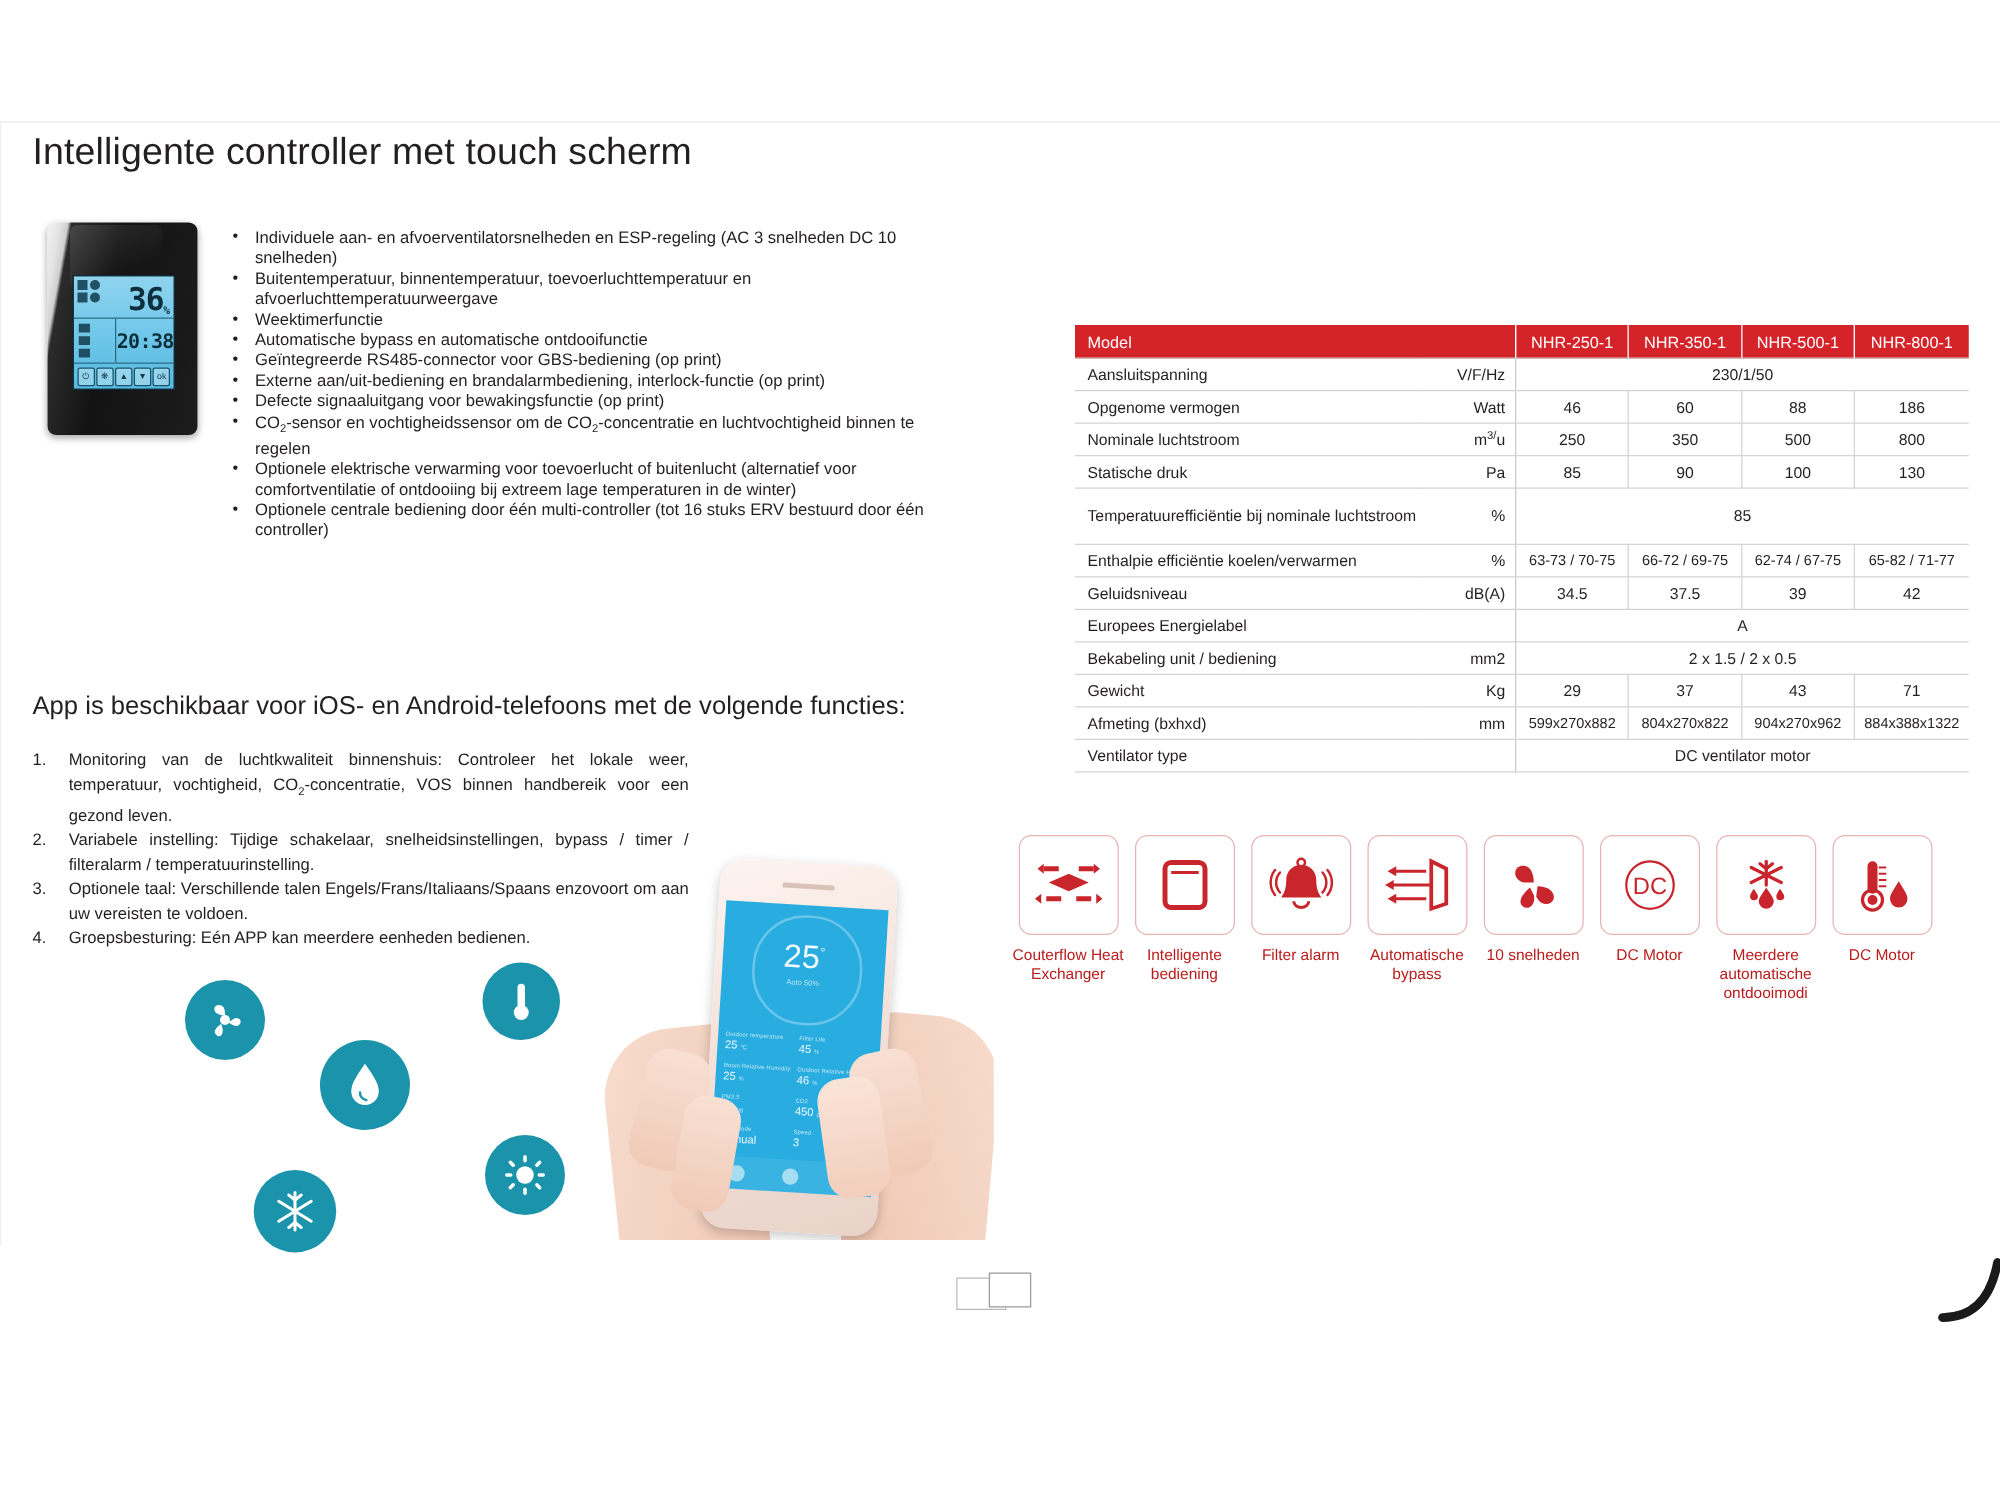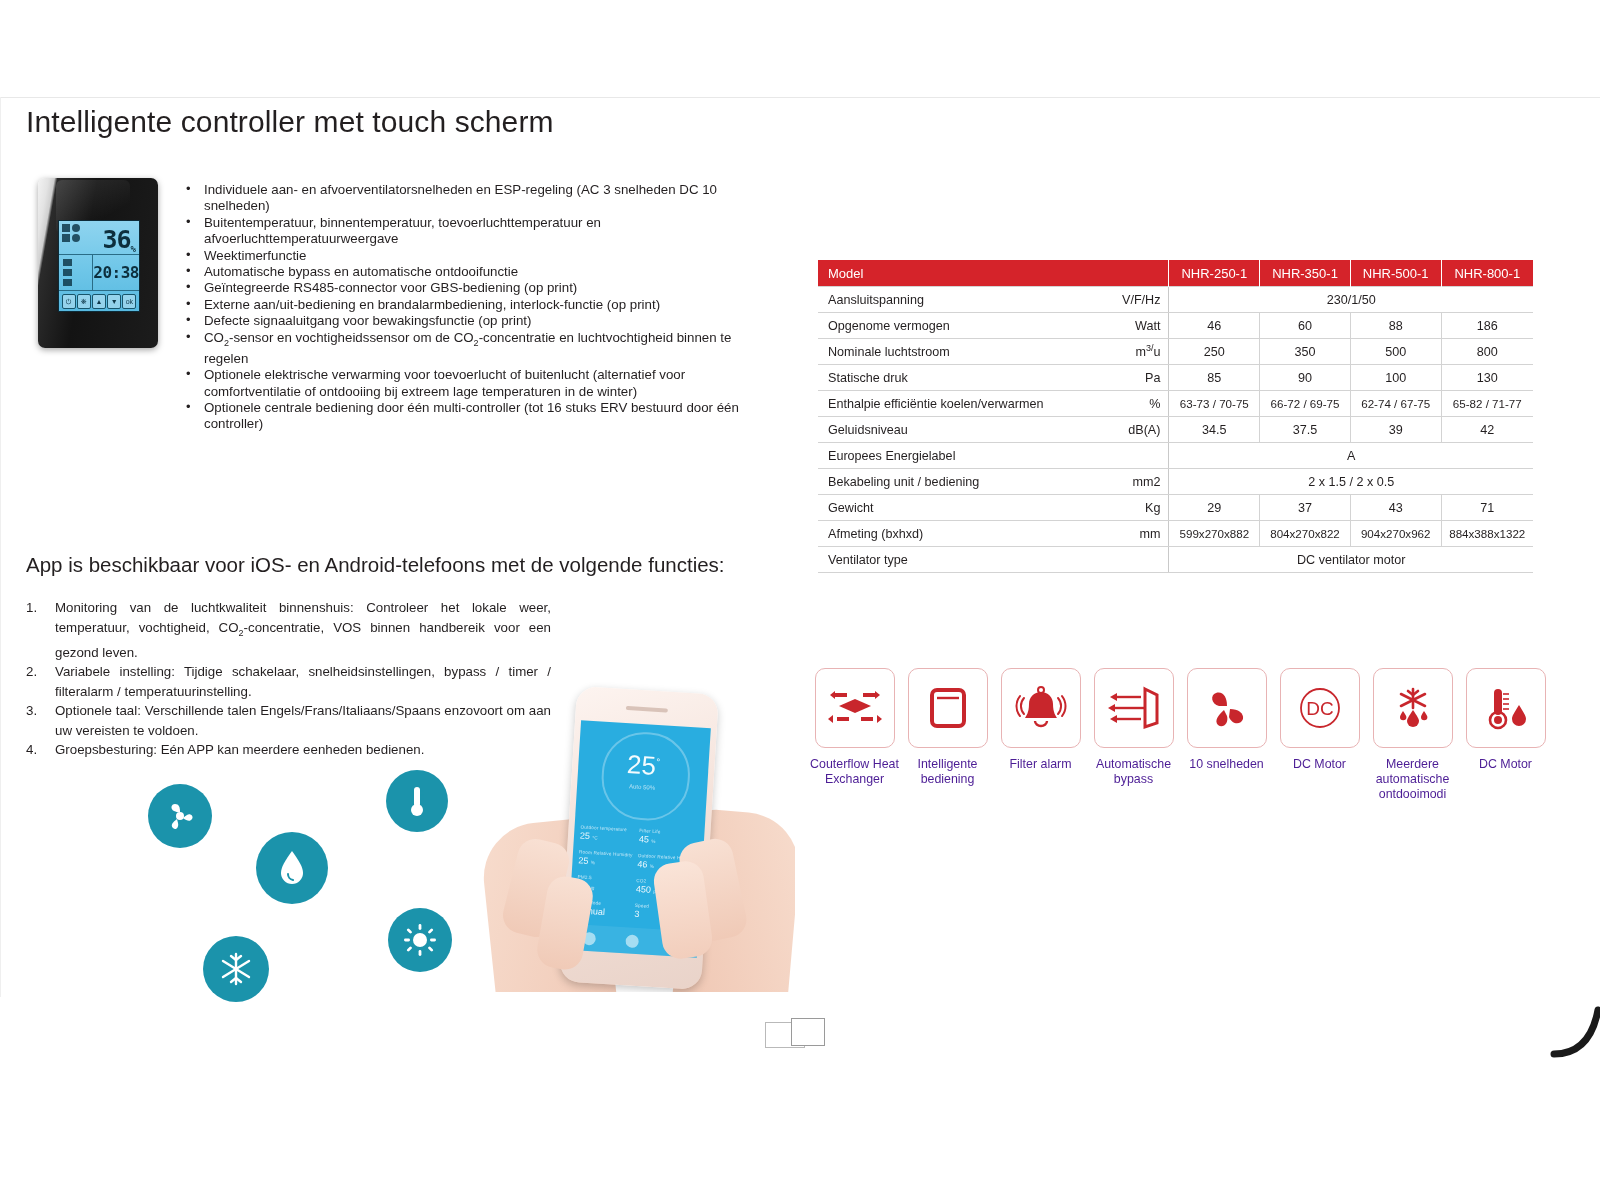--- a/index.html
+++ b/index.html
@@ -117,21 +117,21 @@
   .scr-cell{width:50%;margin-bottom:9px;}
   .scr-cell .lbl{font-size:4.6px;opacity:.8;letter-spacing:.2px;}
   .scr-cell .val{font-size:9px;margin-top:1px;}
   .scr-cell .val i{font-style:normal;font-size:4.6px;opacity:.8;}
   .scr-bar{position:absolute;left:0;bottom:0;width:130px;height:26px;background:rgba(255,255,255,.08);
     display:flex;align-items:center;justify-content:space-around;}
   .scr-bar b{display:block;width:13px;height:13px;border-radius:50%;background:rgba(255,255,255,.55);}
 
   
   table.spec{
-    position:absolute;left:818px;top:260px;width:715px;border-collapse:collapse;
+    position:absolute;left:860px;top:260px;width:715px;border-collapse:collapse;
     font-size:12.6px;color:#231f20;
   }
   table.spec th, table.spec td{padding:0;}
   .spec thead th{
     background:#d5232a;color:#ffffff;font-weight:400;height:26px;font-size:13px;
     border-right:1px solid #ffffff;
   }
   .spec thead th:last-child{border-right:none;}
   .spec thead th.lbl{text-align:left;padding-left:10px;}
   .spec tbody td{
@@ -147,21 +147,21 @@
   .spec .small{font-size:11.6px;}
 
   
   .features{position:absolute;left:808px;top:668px;width:740px;display:flex;gap:0;}
   .feat{width:93px;display:flex;flex-direction:column;align-items:center;}
   .feat .box{
     width:78px;height:78px;border:1.6px solid #e8b3b4;border-radius:10px;background:#fff;
     display:flex;align-items:center;justify-content:center;
   }
   .feat .cap{
-    margin-top:9px;text-align:center;font-size:12.4px;line-height:15px;color:#4c1d95;width:96px;
+    margin-top:9px;text-align:center;font-size:12.4px;line-height:15px;color:#b91c1c;width:96px;
   }
 
   
   .thumb{position:absolute;left:765px;top:1018px;width:58px;height:30px;}
   .thumb .t1{position:absolute;left:0;top:4px;width:38px;height:24px;border:1px solid #b9b9b9;background:#fff;}
   .thumb .t2{position:absolute;left:26px;top:0;width:32px;height:26px;border:1px solid #9a9a9a;background:#fff;}
   .swoosh{position:absolute;right:0;bottom:88px;width:120px;height:110px;overflow:hidden;}
 </style>
 </head>
 <body>
@@ -375,20 +375,25 @@
         </tr>
         <tr>
           <td class="lbl" style="width:320px">Statische druk</td>
           <td class="unit" style="width:82px">Pa</td>
           <td class="">85</td>
           <td class="">90</td>
           <td class="">100</td>
           <td class="">130</td>
         </tr>
         <tr>
+          <td class="lbl tall lbl2" style="width:320px">Temperatuurefficiëntie bij nominale luchtstroom</td>
+          <td class="unit tall" style="width:82px">%</td>
+          <td class=" tall" colspan="4">85</td>
+        </tr>
+        <tr>
           <td class="lbl" style="width:320px">Enthalpie efficiëntie koelen/verwarmen</td>
           <td class="unit" style="width:82px">%</td>
           <td class="small">63-73 / 70-75</td>
           <td class="small">66-72 / 69-75</td>
           <td class="small">62-74 / 67-75</td>
           <td class="small">65-82 / 71-77</td>
         </tr>
         <tr>
           <td class="lbl" style="width:320px">Geluidsniveau</td>
           <td class="unit" style="width:82px">dB(A)</td>

